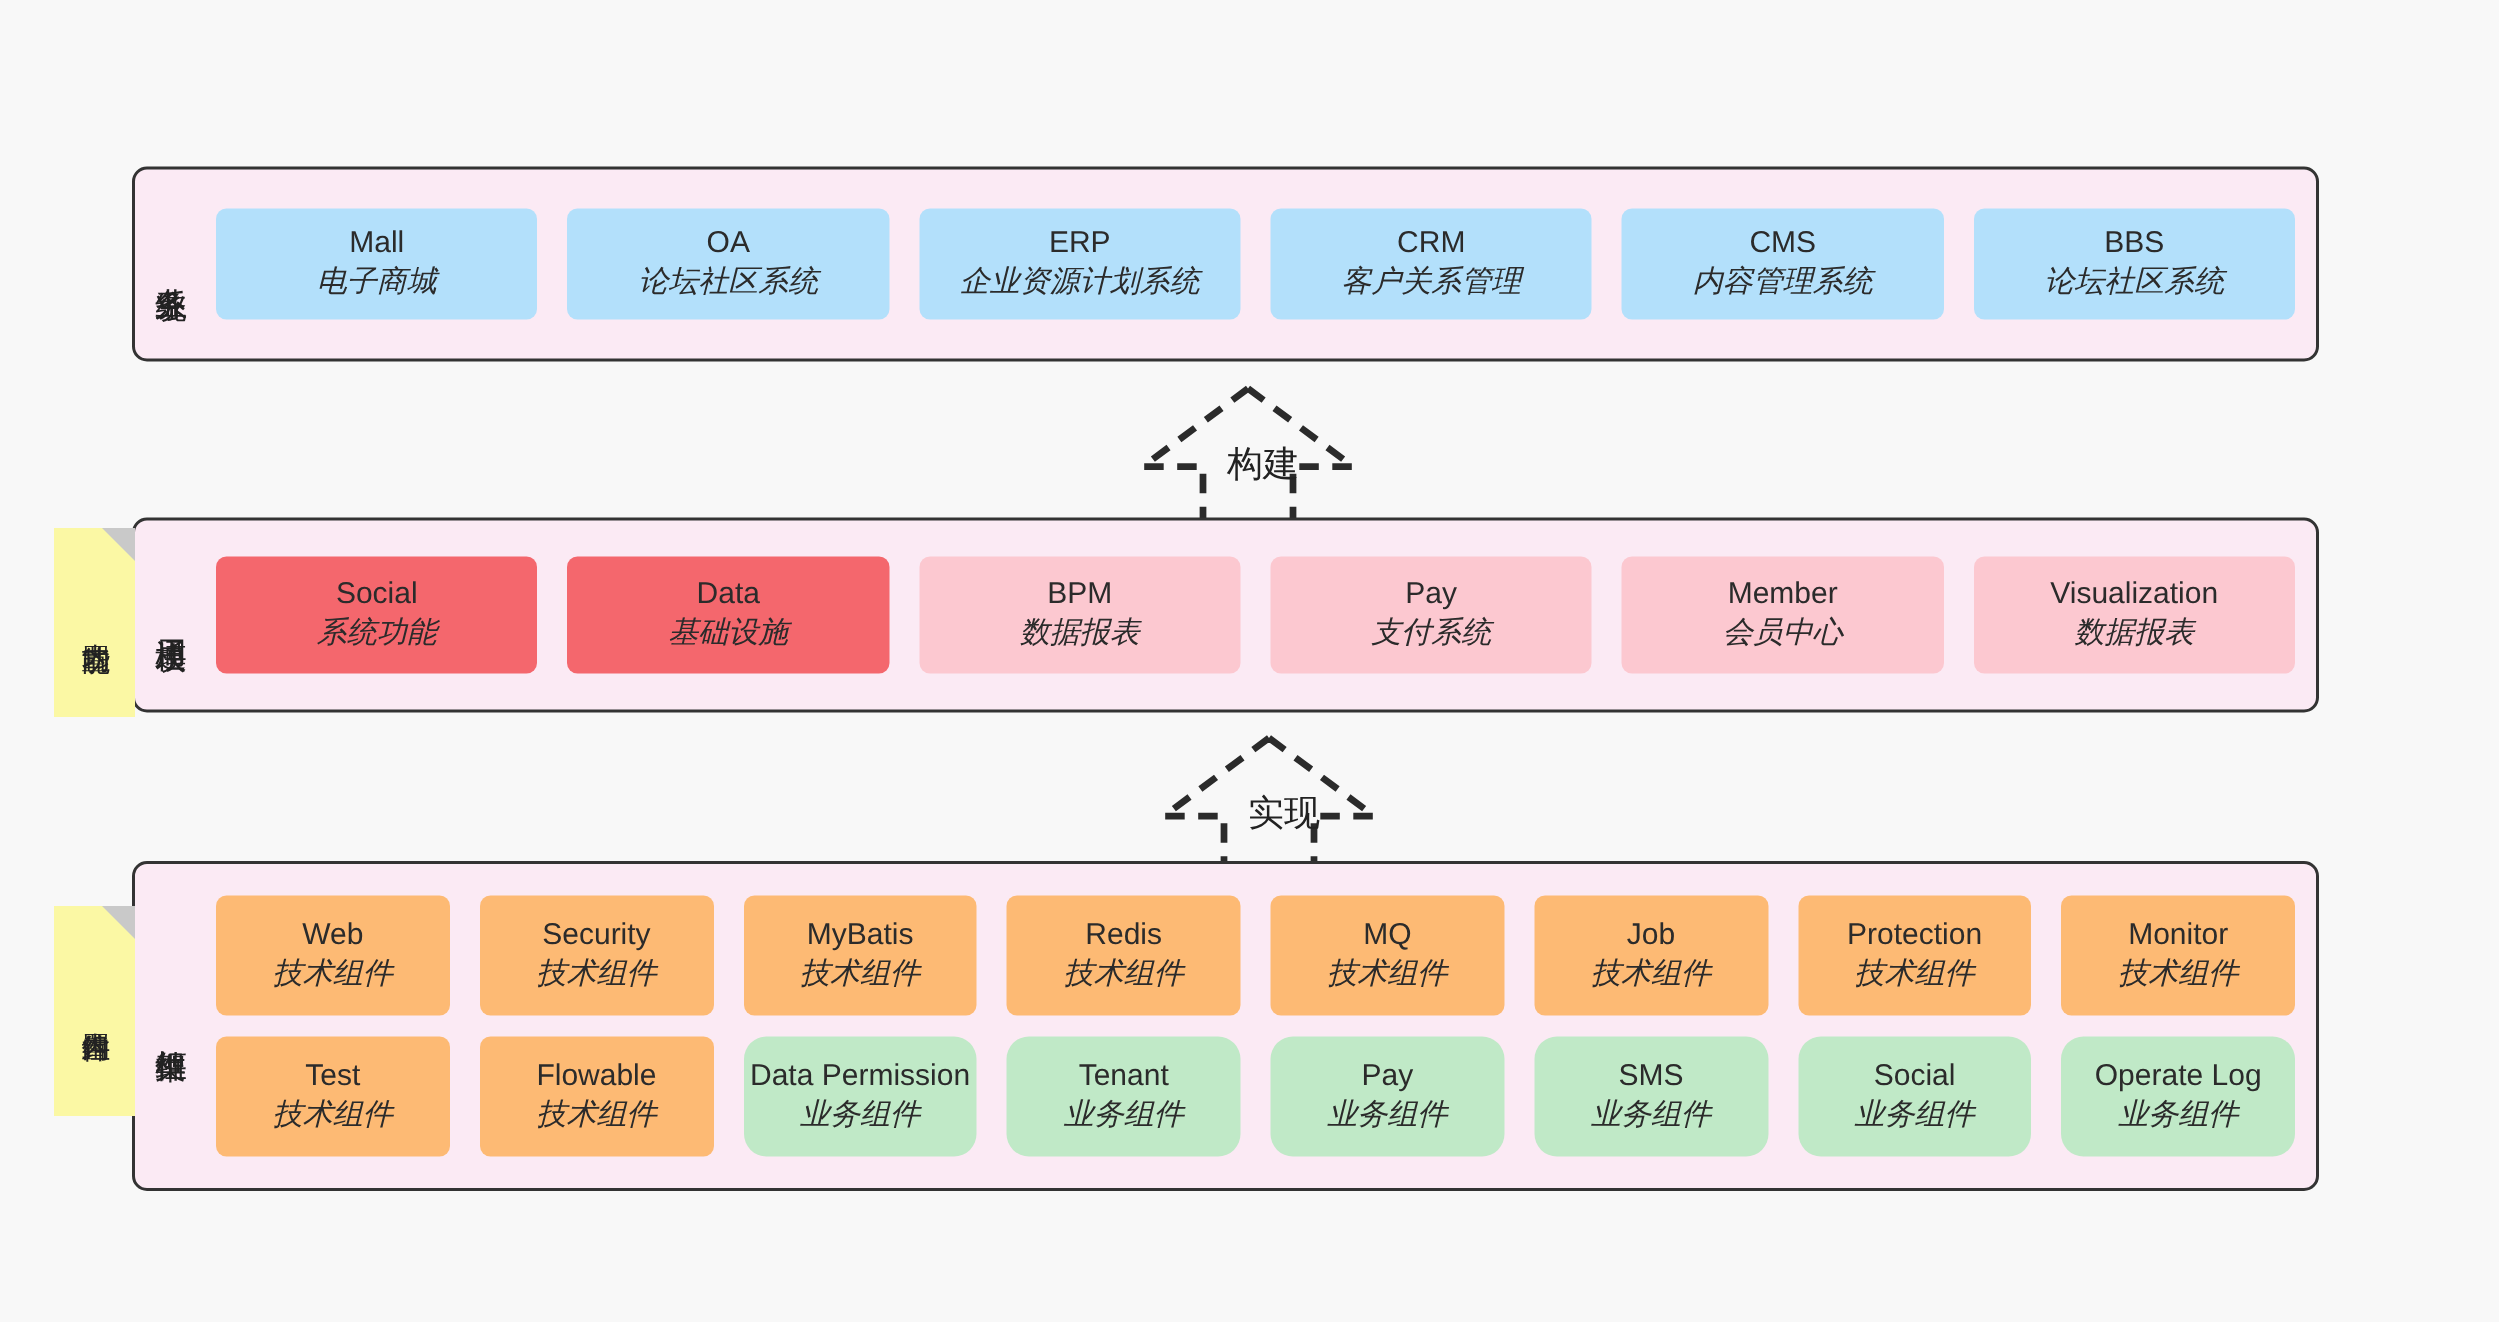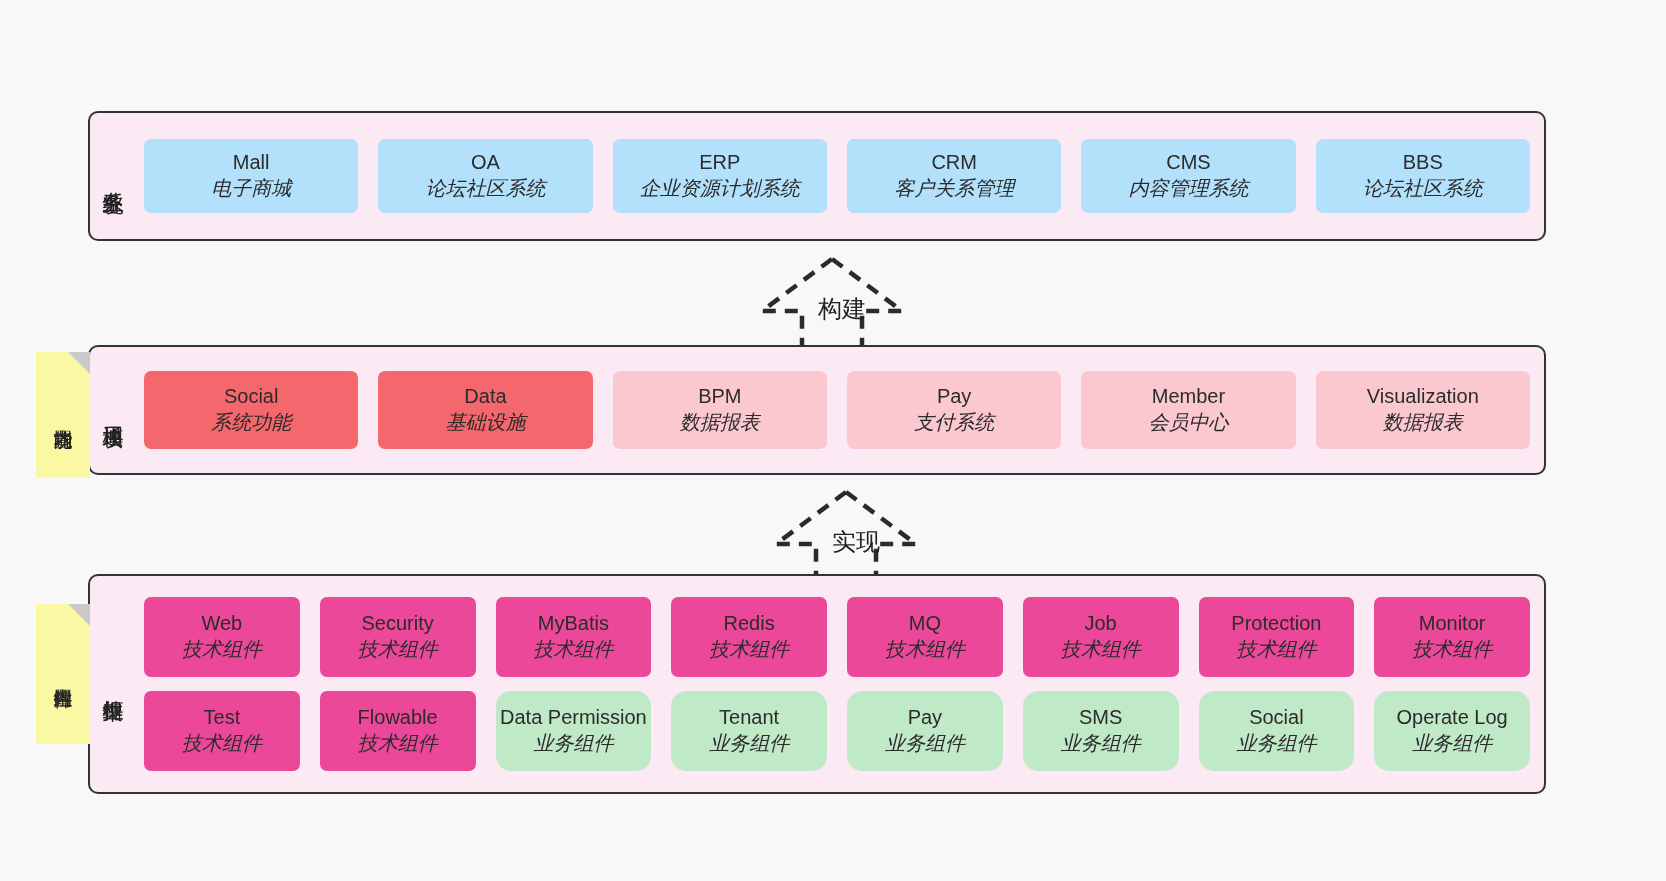--- a/index.html
+++ b/index.html
@@ -75,21 +75,21 @@
     padding: 6px 4px;
     box-sizing: border-box;
   }
   .card .en { display: block; }
   .card .cn { display: block; font-style: italic; }
 
   
   .c-blue      { background: #b3e0fb; }
   .c-red       { background: #f4676d; }
   .c-pink      { background: #fcc8d0; align-items: center; }
-  .c-green     { background: #ec4899; }
+  .c-green     { background: #fdba74; }
   .c-lightgreen{ background: #c0e9c7; border-radius: 15px; }
 
   
   #layer-business  { left: 88px;  top: 111px; width: 1458px; height: 130px; }
   #layer-business .card { height: 74px; }
 
   #layer-modules   { left: 88px;  top: 345px; width: 1458px; height: 130px; }
   #layer-modules .card { height: 78px; }
 
   #layer-framework { left: 88px;  top: 574px; width: 1458px; height: 220px; }

